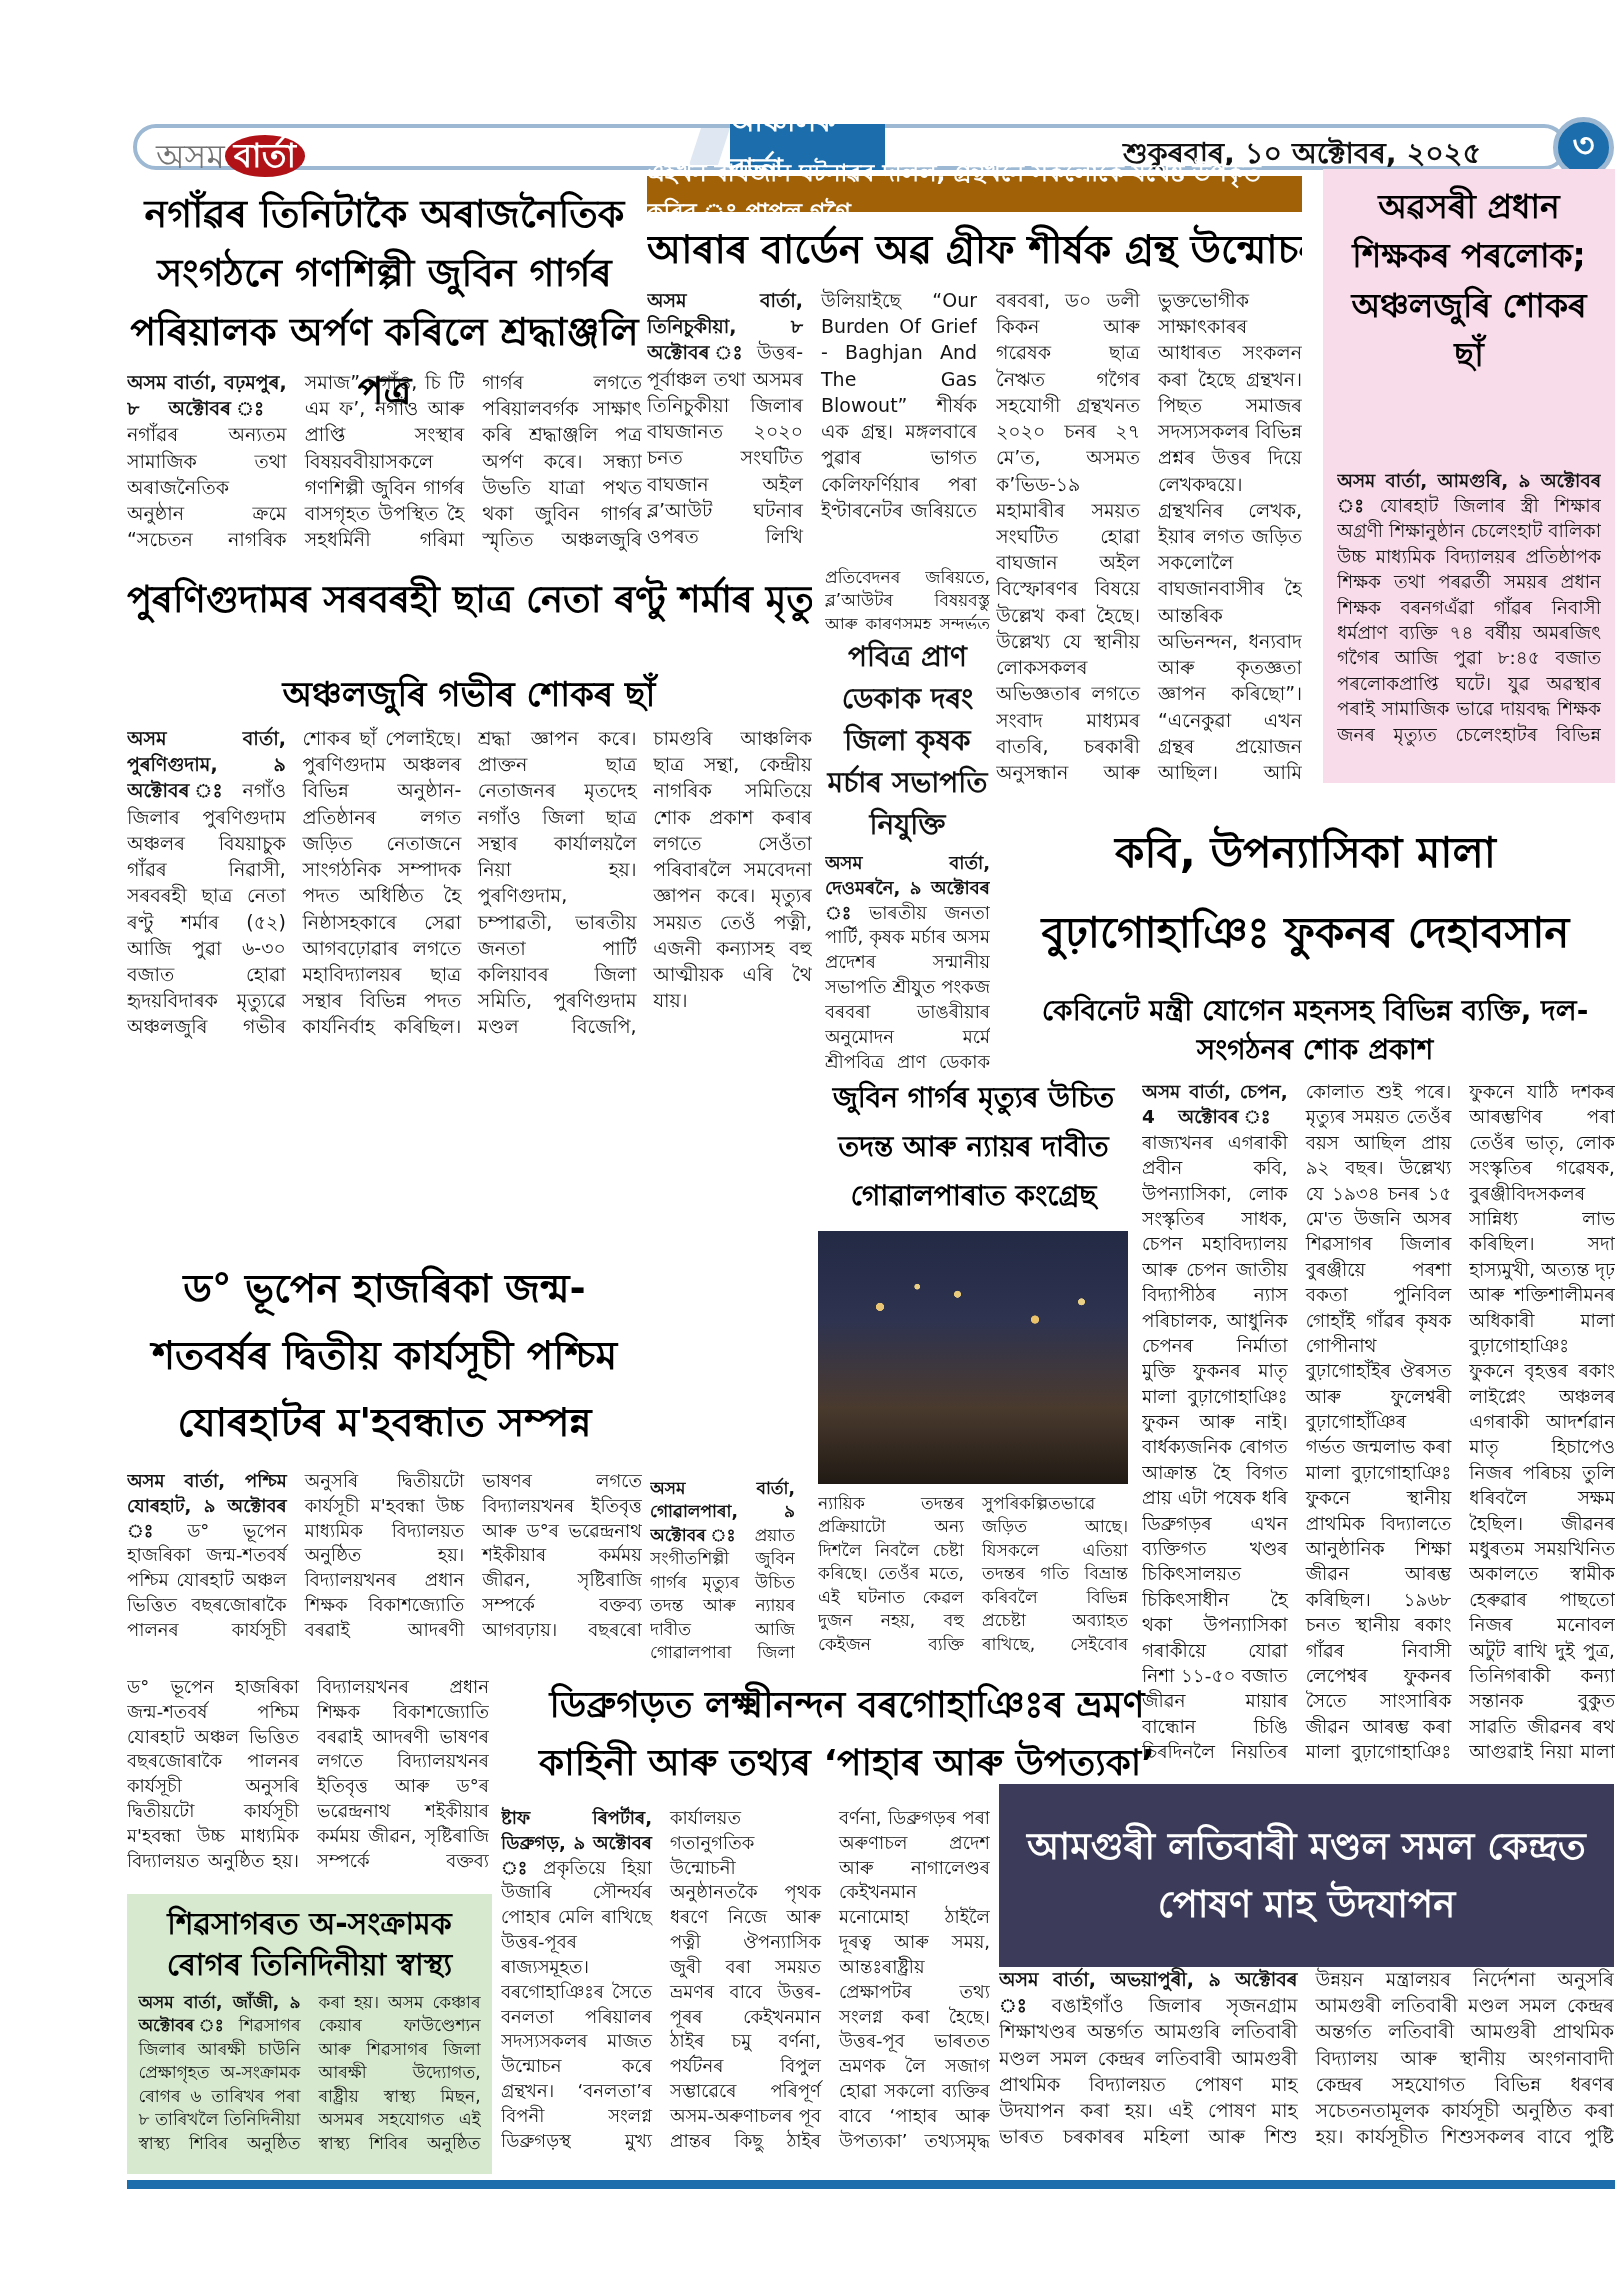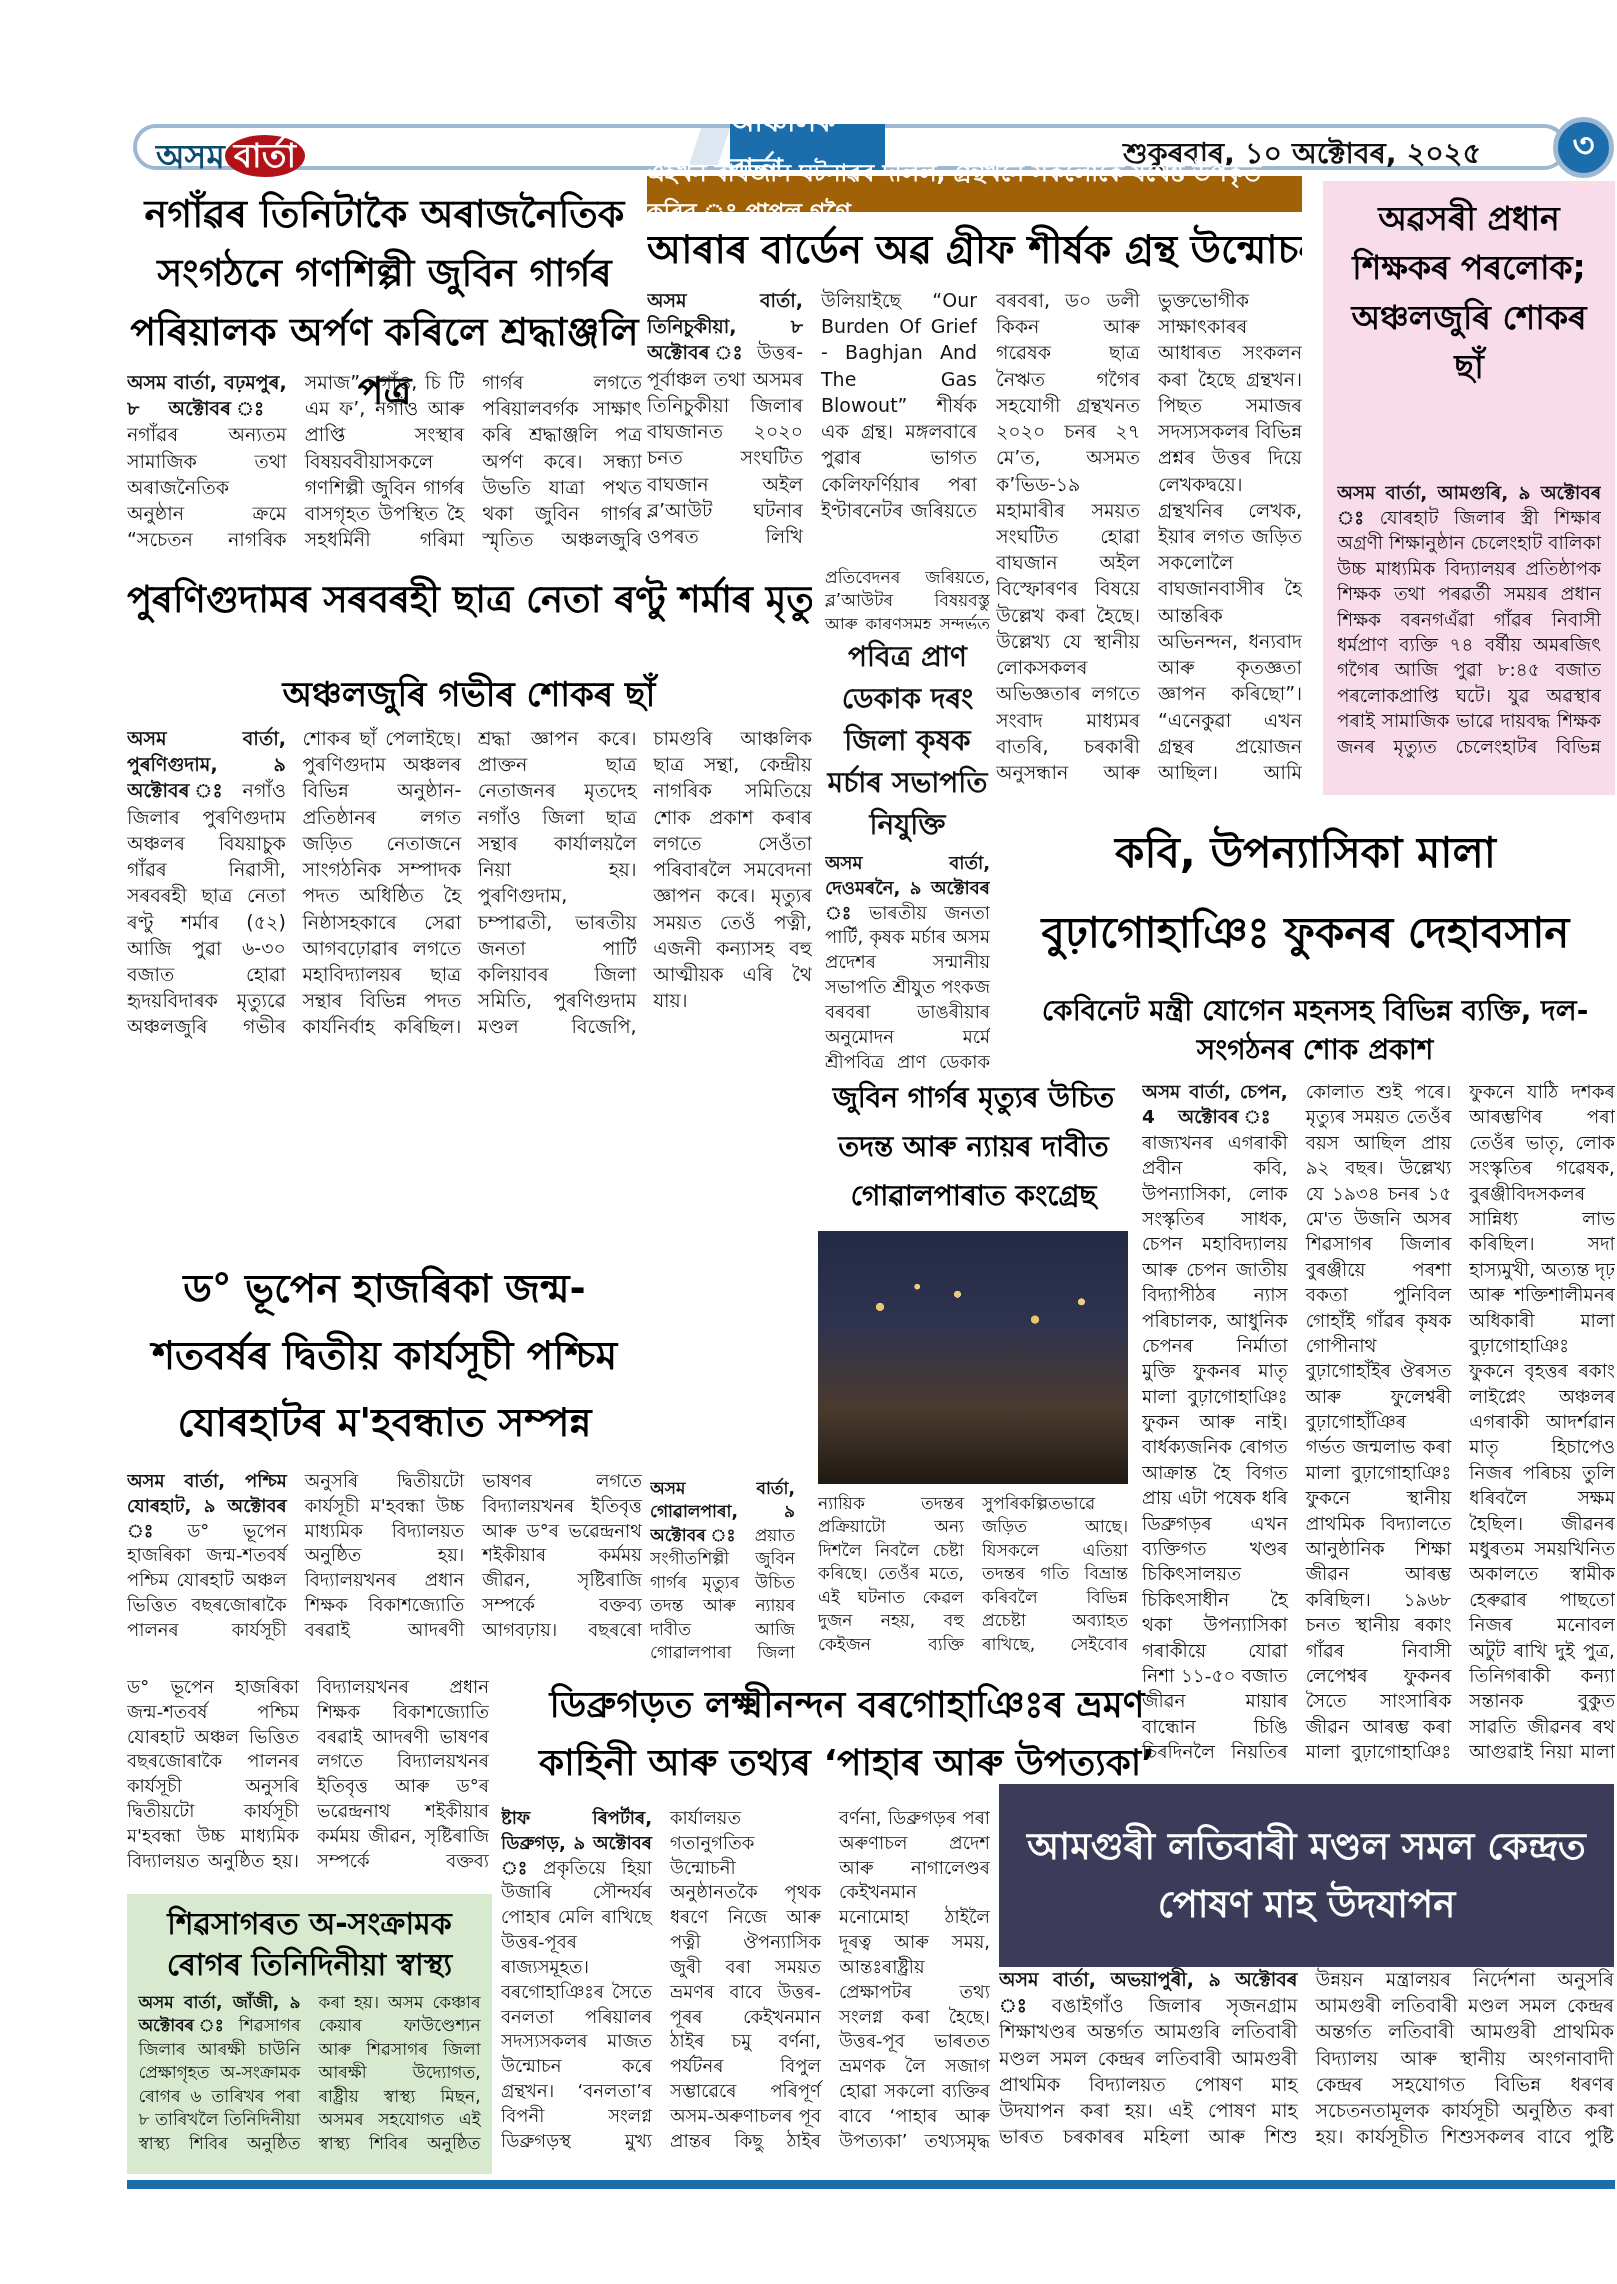--- a/index.html
+++ b/index.html
@@ -8,21 +8,21 @@
   .headline{font-weight:bold;text-align:center;color:#000;letter-spacing:0;}
   .body-text{font-size:19px;line-height:1.38;text-align:justify;overflow:hidden;color:#141414;}
   .body-text .dl{font-weight:bold;}
   .cols-2{column-count:2;column-gap:18px;}
   .cols-3{column-count:3;column-gap:18px;}
   .cols-4{column-count:4;column-gap:16.5px;}
   
   .masthead-bar{background:#ffffff;border:4.4px solid #9db8d2;border-radius:24px;}
   .section-pill{background:#1b6dab;color:#fff;display:flex;align-items:center;justify-content:center;font-weight:bold;}
   .page-circle{background:#1b6dab;color:#fff;border:5px solid #9db8d2;border-radius:50%;display:flex;align-items:center;justify-content:center;font-weight:bold;}
-  .logo-black{font-weight:bold;color:#0c4a6e;}
+  .logo-black{font-weight:normal;color:#737373;}
   .logo-red{font-weight:bold;color:#fff;background:#b01218;border-radius:50%;padding:1.3px 9px;}
   .kicker{background:#a16207;color:#ffffff;font-weight:bold;display:flex;align-items:center;justify-content:center;}
   .pink-box{background:#f9dcea;padding:12.7px 14px;}
   .navy-box{background:#3c3c5a;color:#fff;display:flex;align-items:center;justify-content:center;}
   .green-box{background:#d7ead0;padding:10px 11.4px;}
   .boxed-subhead{font-weight:bold;text-align:center;}
   .photo{overflow:hidden;}
   .photo-vigil{background:
      radial-gradient(circle at 20% 30%, rgba(255,214,120,.9) 0 3.8px, transparent 4.4px),
      radial-gradient(circle at 45% 25%, rgba(255,220,130,.9) 0 3.2px, transparent 3.8px),
@@ -65,21 +65,21 @@
 <div class="abs headline" style="left:647px;top:221px;width:655px;height:57px;font-size:39px;line-height:57px;white-space:nowrap;overflow:hidden;">আৰাৰ বাৰ্ডেন অৱ গ্ৰীফ শীৰ্ষক গ্ৰন্থ উন্মোচন</div>
 <div class="abs body-text cols-2" style="left:647px;top:287px;width:330px;height:266px;">
   <span class="dl">অসম বাৰ্তা, তিনিচুকীয়া, ৮ অক্টোবৰ ঃ</span>
   <span>উত্তৰ-পূৰ্বাঞ্চল তথা অসমৰ তিনিচুকীয়া জিলাৰ বাঘজানত ২০২০ চনত সংঘটিত বাঘজান অইল ব্ল’আউট ঘটনাৰ ওপৰত লিখি উলিয়াইছে “Our Burden Of Grief - Baghjan And The Gas Blowout” শীৰ্ষক এক গ্ৰন্থ। মঙ্গলবাৰে পুৱাৰ ভাগত কেলিফৰ্ণিয়াৰ পৰা ইণ্টাৰনেটৰ জৰিয়তে গ্ৰন্থখন উন্মোচন কৰা হয়।</span>
 </div>
 <div class="abs body-text cols-2" style="left:996px;top:287px;width:306px;height:515px;">
   <span>বৰবৰা, ড০ ডলী কিকন আৰু গৱেষক ছাত্ৰ নৈঋত গগৈৰ সহযোগী গ্ৰন্থখনত ২০২০ চনৰ ২৭ মে’ত, অসমত ক’ভিড-১৯ মহামাৰীৰ সময়ত সংঘটিত হোৱা বাঘজান অইল বিস্ফোৰণৰ বিষয়ে উল্লেখ কৰা হৈছে। উল্লেখ্য যে স্থানীয় লোকসকলৰ অভিজ্ঞতাৰ লগতে সংবাদ মাধ্যমৰ বাতৰি, চৰকাৰী অনুসন্ধান আৰু ভুক্তভোগীক সাক্ষাৎকাৰৰ আধাৰত সংকলন কৰা হৈছে গ্ৰন্থখন। পিছত সমাজৰ সদস্যসকলৰ বিভিন্ন প্ৰশ্নৰ উত্তৰ দিয়ে লেখকদ্বয়ে।</span>
   <span>গ্ৰন্থখনিৰ লেখক, ইয়াৰ লগত জড়িত সকলোলৈ বাঘজানবাসীৰ হৈ আন্তৰিক অভিনন্দন, ধন্যবাদ আৰু কৃতজ্ঞতা জ্ঞাপন কৰিছো”। “এনেকুৱা এখন গ্ৰন্থৰ প্ৰয়োজন আছিল। আমি আশাবাদী যে এই গ্ৰন্থখনে ক্ষতিগ্ৰস্ত পৰিয়ালে ক্ষতিপূৰণ লাভ কৰাৰ ক্ষেত্ৰত যথেষ্ট সহায় কৰিব।” পৰিৱেশকৰ্মী তথা সাংবাদিকসকলে গ্ৰন্থখনৰ ভূয়সী প্ৰশংসা কৰে।</span>
 </div>
 
-<div class="abs pink-box" style="left:1323px;top:181px;width:292px;height:614px;">
+<div class="abs pink-box" style="left:1323px;top:169px;width:292px;height:614px;">
   <div class="headline" style="font-size:33px;line-height:1.5;height:286px;overflow:hidden;">অৱসৰী প্ৰধান শিক্ষকৰ পৰলোক; অঞ্চলজুৰি শোকৰ ছাঁ</div>
   <div class="body-text" style="height:279px;font-size:18.4px;">
     <span class="dl">অসম বাৰ্তা, আমগুৰি, ৯ অক্টোবৰ ঃ</span>
     <span>যোৰহাট জিলাৰ স্ত্ৰী শিক্ষাৰ অগ্ৰণী শিক্ষানুষ্ঠান চেলেংহাট বালিকা উচ্চ মাধ্যমিক বিদ্যালয়ৰ প্ৰতিষ্ঠাপক শিক্ষক তথা পৰৱৰ্তী সময়ৰ প্ৰধান শিক্ষক বৰনগএঁৱা গাঁৱৰ নিবাসী ধৰ্মপ্ৰাণ ব্যক্তি ৭৪ বৰ্ষীয় অমৰজিৎ গগৈৰ আজি পুৱা ৮:৪৫ বজাত পৰলোকপ্ৰাপ্তি ঘটে। যুৱ অৱস্থাৰ পৰাই সামাজিক ভাৱে দায়বদ্ধ শিক্ষক জনৰ মৃত্যুত চেলেংহাটৰ বিভিন্ন অনুষ্ঠান-প্ৰতিষ্ঠানৰ লগতে অঞ্চলজুৰি গভীৰ শোকৰ ছাঁ পৰিছে। তেখেতে মৃত্যুৰ সময়ত পত্নী এগৰাকী, দুই পুত্ৰসহ বহু গুণমুগ্ধক এৰি থৈ যায়। ৭৪ বছৰীয়া জীৱনকালত শিক্ষকগৰাকীয়ে অঞ্চলটোৰ শিক্ষা বিস্তাৰত আগবঢ়োৱা অৱদান সমাজে চিৰদিন সুঁৱৰিব বুলি শোকসন্তপ্ত ৰাইজে প্ৰকাশ কৰে।</span>
   </div>
 </div>
 
 <div class="abs headline" style="left:127px;top:566px;width:685px;height:67px;font-size:37px;line-height:67px;white-space:nowrap;overflow:hidden;">পুৰণিগুদামৰ সৰবৰহী ছাত্ৰ নেতা ৰণ্টু শৰ্মাৰ মৃত্যু</div>
 <div class="abs headline" style="left:228px;top:671px;width:482px;height:46px;font-size:34px;line-height:46px;">অঞ্চলজুৰি গভীৰ শোকৰ ছাঁ</div>
 <div class="abs body-text cols-4" style="left:127px;top:725px;width:685px;height:511px;">

